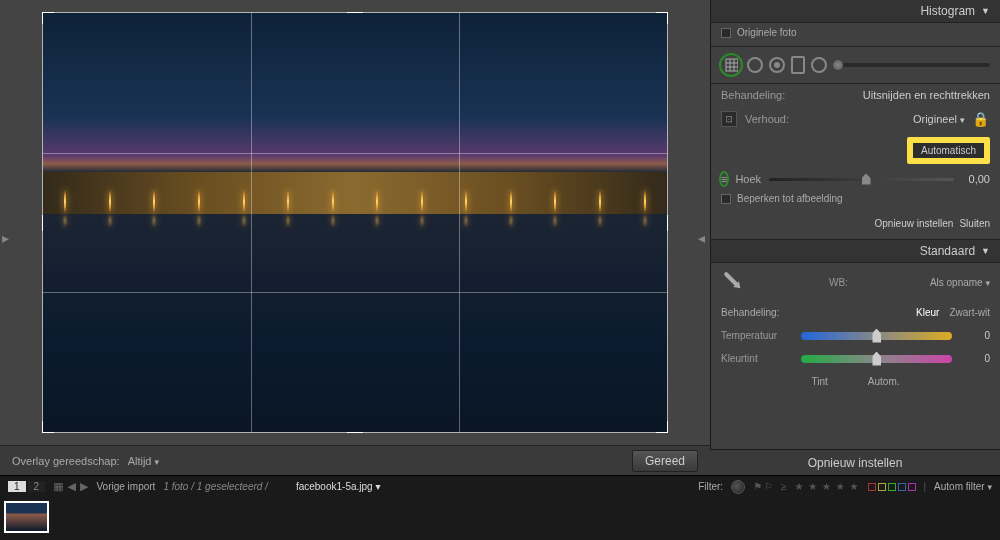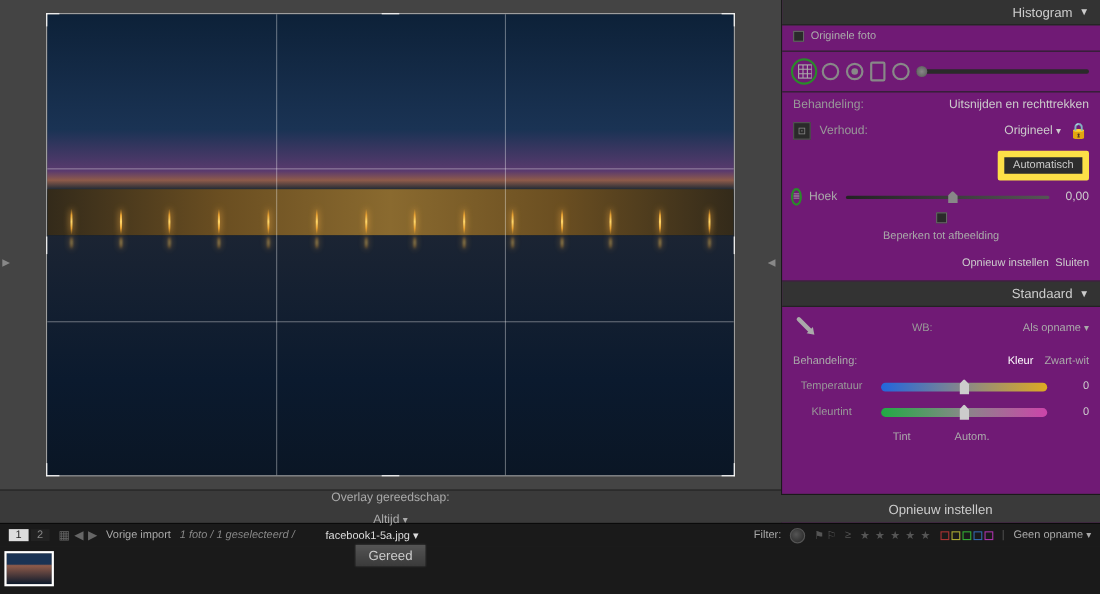--- a/index.html
+++ b/index.html
@@ -24,25 +24,25 @@
 .handle.tl{top:-1px;left:-1px;border-right:none;border-bottom:none;}
 .handle.tr{top:-1px;right:-1px;border-left:none;border-bottom:none;}
 .handle.bl{bottom:-1px;left:-1px;border-right:none;border-top:none;}
 .handle.br{bottom:-1px;right:-1px;border-left:none;border-top:none;}
 .handle.tm{top:-1px;left:50%;transform:translateX(-50%);border-left:none;border-right:none;border-bottom:none;width:16px;height:6px;}
 .handle.bm{bottom:-1px;left:50%;transform:translateX(-50%);border-left:none;border-right:none;border-top:none;width:16px;height:6px;}
 .handle.ml{left:-1px;top:50%;transform:translateY(-50%);border-top:none;border-bottom:none;border-right:none;width:6px;height:16px;}
 .handle.mr{right:-1px;top:50%;transform:translateY(-50%);border-top:none;border-bottom:none;border-left:none;width:6px;height:16px;}
 .edge-arrow{position:absolute;top:50%;transform:translateY(-50%);width:10px;height:24px;color:#888;display:flex;align-items:center;font-size:14px;}
 .edge-arrow.l{left:2px;} .edge-arrow.r{right:2px;}
-.toolbar { height:30px; background:#3a3a3a; border-top:1px solid #222; display:flex; align-items:center; padding:0 12px; gap:8px;flex-direction:column; }
+.toolbar { height:30px; background:#3a3a3a; border-top:1px solid #222; display:flex; align-items:center; padding:0 12px; gap:8px; }
 .toolbar .spacer{flex:1;}
 .btn { background:linear-gradient(#555,#3a3a3a); border:1px solid #222; padding:3px 12px; color:#ccc; font-size:12px; cursor:pointer; border-radius:2px;text-align:right; }
 
-.rightpanel { width:290px; background:#701a75; border-left:1px solid #1a1a1a; overflow-y:auto; }
+.rightpanel { width:290px; background:#404040; border-left:1px solid #1a1a1a; overflow-y:auto; }
 .rightpanel::-webkit-scrollbar{width:8px;}
 .section-hdr { background:#333; padding:4px 10px; text-align:right; font-size:12px; color:#ccc; border-bottom:1px solid #222; display:flex; justify-content:flex-end; align-items:center; gap:6px; }
 .tri { font-size:9px; }
 .histogram { height:95px; padding:6px 10px 0; position:relative; }
 .histo-box { height:70px; background:#222; border:1px solid #111; position:relative; overflow:hidden; }
 .histo-svg { width:100%; height:100%; }
 .clip{position:absolute;top:2px;width:10px;height:10px;border:1px solid #666;}
 .clip.l{left:2px;background:linear-gradient(135deg,#26f 50%,#222 50%);}
 .clip.r{right:2px;background:#222;}
 .histo-meta { display:flex; justify-content:space-between; font-size:10px; color:#999; padding:3px 2px 0; }
@@ -64,21 +64,21 @@
 .prop .icon-sq { width:16px; height:16px; background:#2a2a2a; border:1px solid #555; display:flex; align-items:center; justify-content:center; font-size:9px; color:#888; }
 .lock { color:#d9a441; font-size:14px; }
 .mini-slider-row { padding:4px 10px; display:flex; align-items:center; gap:8px; }
 .mini-slider-row .track { flex:1; height:3px; background:linear-gradient(to right,#222,#555); position:relative; border-radius:2px;}
 .mini-slider-row .thumb { position:absolute; top:-4px; left:50%; width:9px; height:11px; background:#888; clip-path:polygon(50% 0,100% 40%,100% 100%,0 100%,0 40%); }
 .auto-btn { background:#2d2d2d; border:6px solid #fde047; padding:2px 8px; font-size:10px; color:#ccc; cursor:pointer; border-radius:2px; margin-left:auto;}
 .panel-buttons { padding:6px 10px 10px; display:flex; gap:6px; justify-content:flex-end; border-bottom:1px solid #222;}
 .panel-buttons .linkbtn{color:#ccc;font-size:10px;cursor:pointer;}
 
 .basic-panel .row2 { padding:6px 10px; display:flex; align-items:center; gap:10px; font-size:10px; }
-.basic-panel .sublabel { color:#999; text-align:center; flex:0 0 70px; font-size:10px;}
+.basic-panel .sublabel { color:#999; text-align:left; flex:0 0 70px; font-size:10px;}
 .eyedrop { width:26px; height:26px; transform:rotate(-45deg); }
 .eyedrop::before{content:"";display:block;width:4px;height:18px;background:#aaa;margin:0 auto;border-radius:2px 2px 0 0;}
 .eyedrop::after{content:"";display:block;width:0;height:0;border:4px solid transparent;border-top:6px solid #aaa;margin:-2px auto 0;}
 .colortrack { height:8px; border-radius:4px; position:relative; flex:1;}
 .colortrack.temp { background:linear-gradient(to right,#2266dd,#888 50%,#ddaa22);}
 .colortrack.tint { background:linear-gradient(to right,#22aa44,#888 50%,#cc44aa);}
 .colortrack .thumb{position:absolute;top:-3px;left:50%;transform:translateX(-50%);width:9px;height:14px;background:#ccc;clip-path:polygon(50% 0,100% 35%,100% 100%,0 100%,0 35%);}
 .numval { width:28px; text-align:right; color:#ccc; }
 
 .bottombar { height:26px; background:#3a3a3a; border-top:1px solid #1a1a1a; display:flex; }
@@ -210,21 +210,21 @@
       <button class="auto-btn">Automatisch</button>
     </div>
     <div class="mini-slider-row">
       <div class="icon-sq highlight" style="outline:2px solid #2a8a2a;border-radius:50%;">≡</div>
       <span class="lbl">Hoek</span>
       <div class="track">
           <div class="thumb"></div>
         </div>
       <span class="numval">0,00</span>
     </div>
-    <div class="chk-row" style="border-bottom:none;flex-direction:column;">
+    <div class="chk-row" style="border-bottom:none;">
       <div class="chk"></div>
       <span>Beperken tot afbeelding</span>
     </div>
     <div class="panel-buttons">
       <span class="linkbtn">Opnieuw instellen</span>
       <span class="linkbtn">Sluiten</span>
     </div>
 
     <div class="section-hdr">
       <span>Standaard</span>
@@ -290,17 +290,17 @@
   <span class="sep">≥</span>
   <span class="star">★ ★ ★ ★ ★</span>
   <div class="colordots">
     <span style="border-color:#a33;"></span>
       <span style="border-color:#aa3;"></span>
       <span style="border-color:#3a3;"></span>
       <span style="border-color:#36a;"></span>
       <span style="border-color:#a3a;"></span>
   </div>
   <span class="sep">|</span>
-  <span><span>Geen opname</span> <span class="tri">▾</span></span>
+  <span><span>Autom filter</span> <span class="tri">▾</span></span>
 </div>
 <div class="filmstrip">
   <div class="thumb-img"></div>
 </div>
 
 </body></html>

